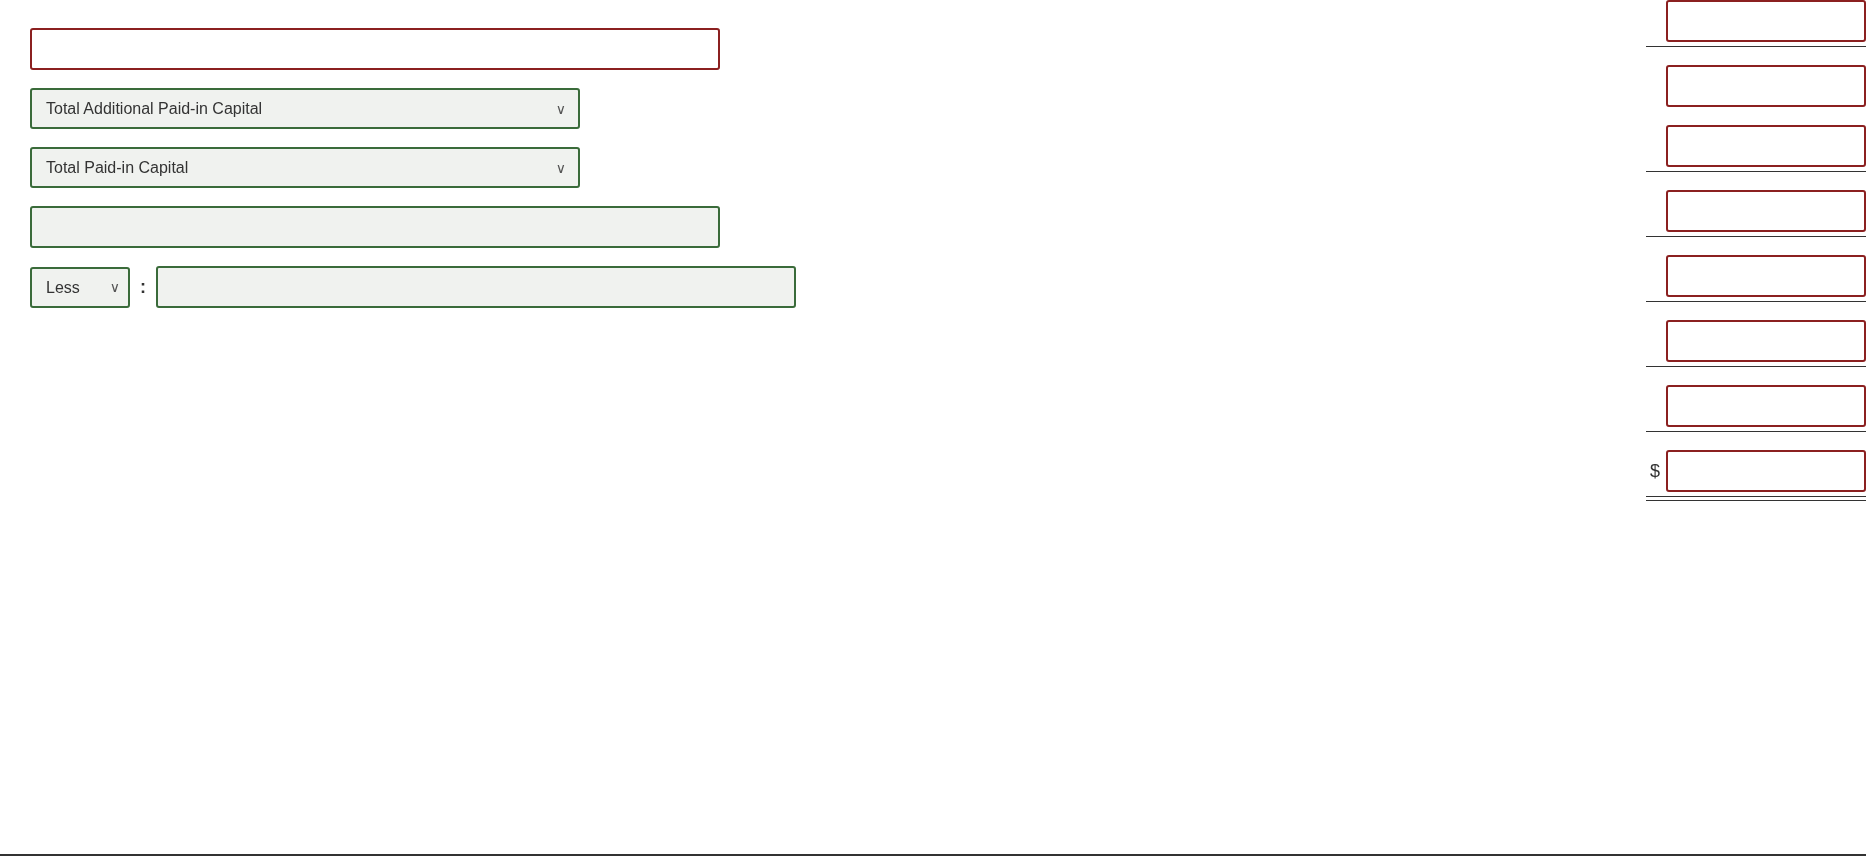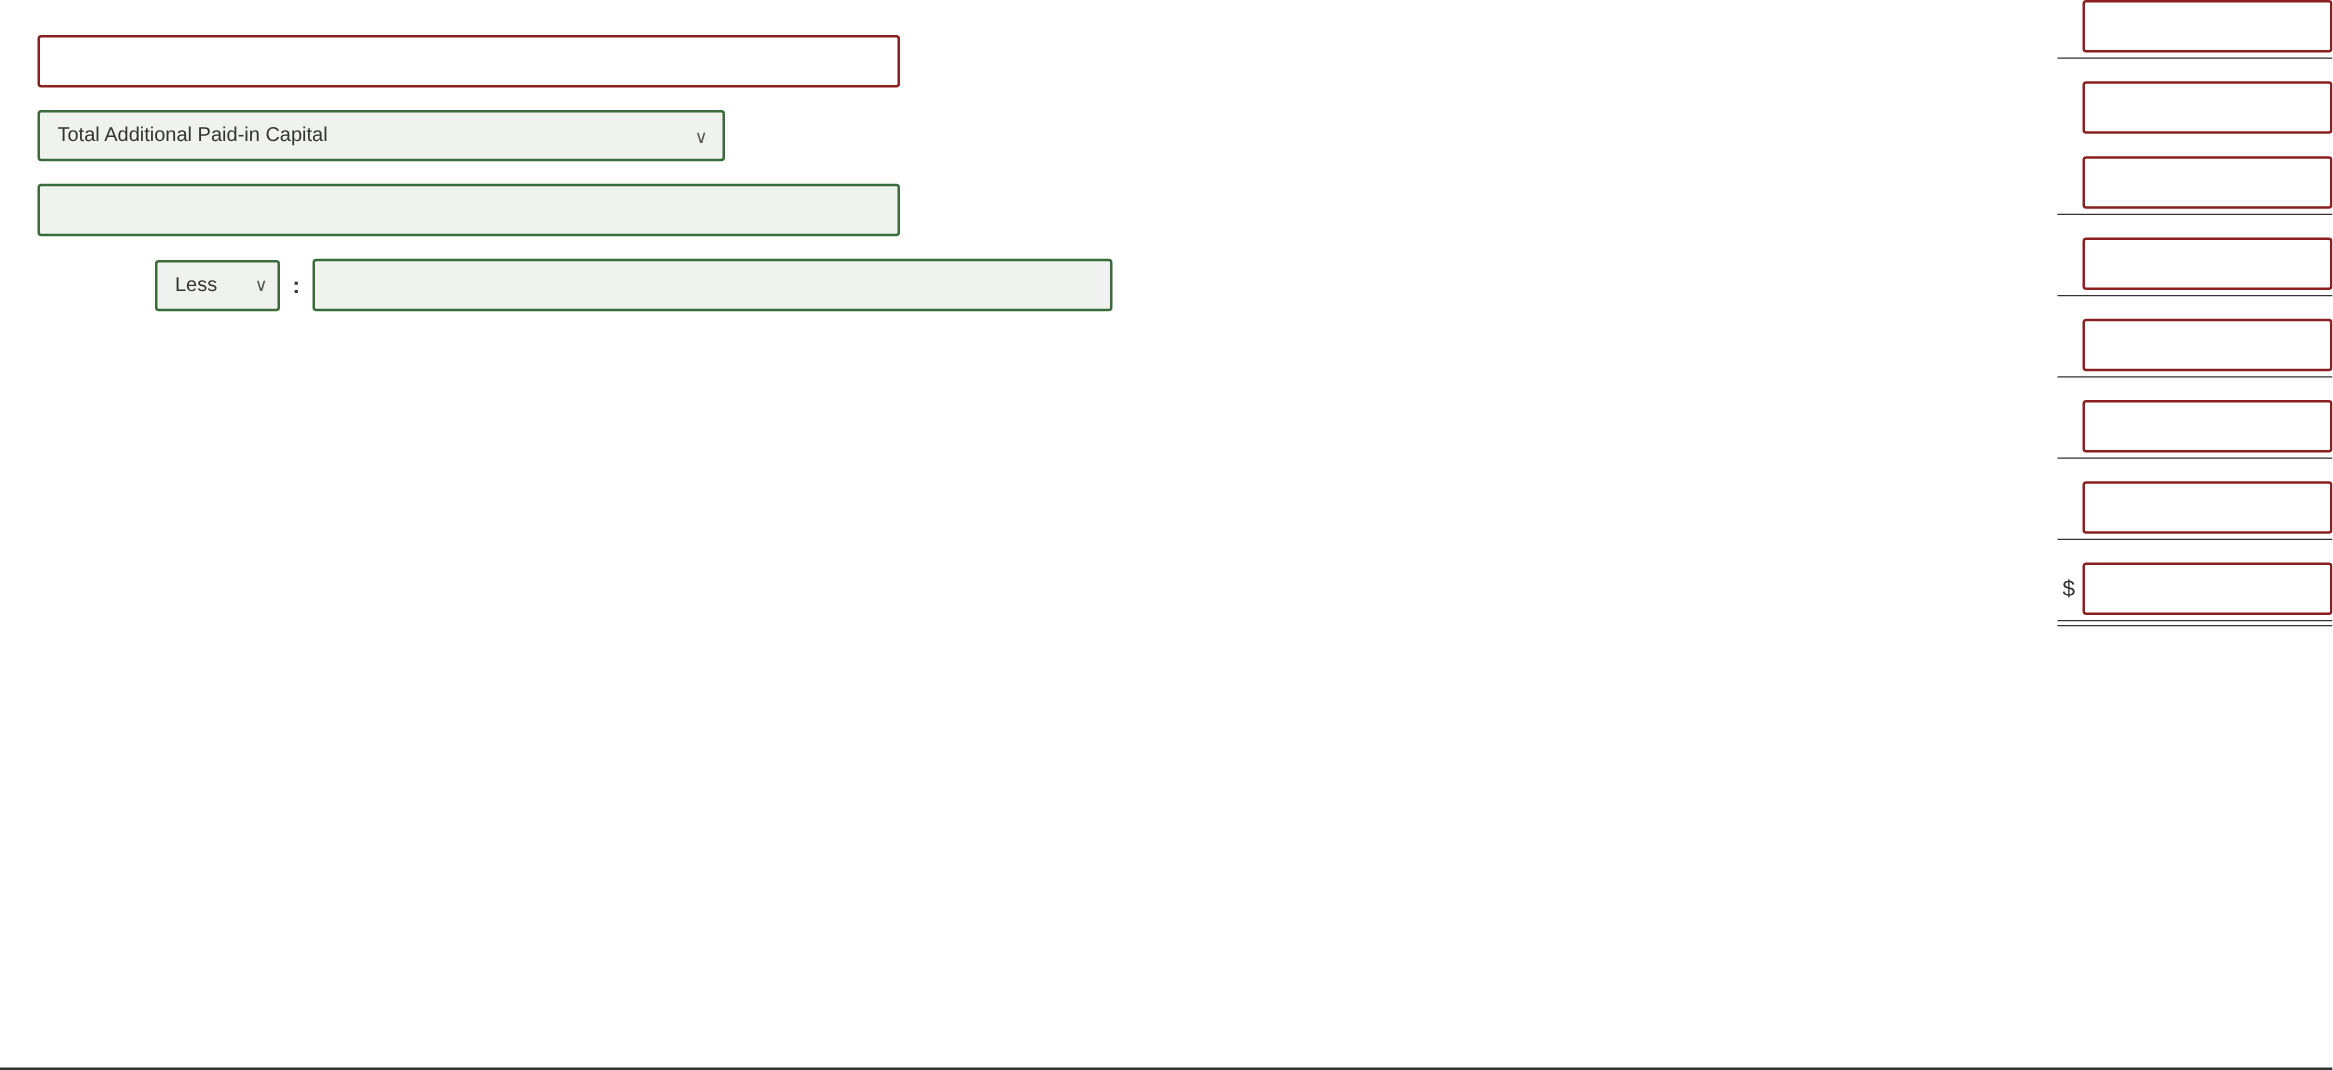--- a/index.html
+++ b/index.html
@@ -98,21 +98,20 @@
       color: #333;
       width: 690px;
       outline: none;
     }
 
     
     .treasury-row {
       display: flex;
       align-items: center;
       gap: 10px;
-      justify-content: flex-end;
     }
 
     .select-less-wrapper {
       position: relative;
       width: 100px;
     }
 
     .select-less-wrapper::after {
       content: '∨';
       position: absolute;
@@ -227,20 +226,27 @@
     </div>
 
     <div class="row-item">
       <div class="select-wrapper">
         <select class="select-green">
           <option>Total Additional Paid-in Capital</option>
         </select>
       </div>
     </div>
 
+    <div class="row-item">
+      <div class="select-wrapper">
+        <select class="select-green">
+          <option>Total Paid-in Capital</option>
+        </select>
+      </div>
+    </div>
 
     <div class="row-item">
       <input type="text" class="input-green-wide" readonly="" style="">
     </div>
 
 
     <div class="row-item treasury-row">
       <div class="select-less-wrapper">
         <select class="select-less">
           <option>Less</option>

